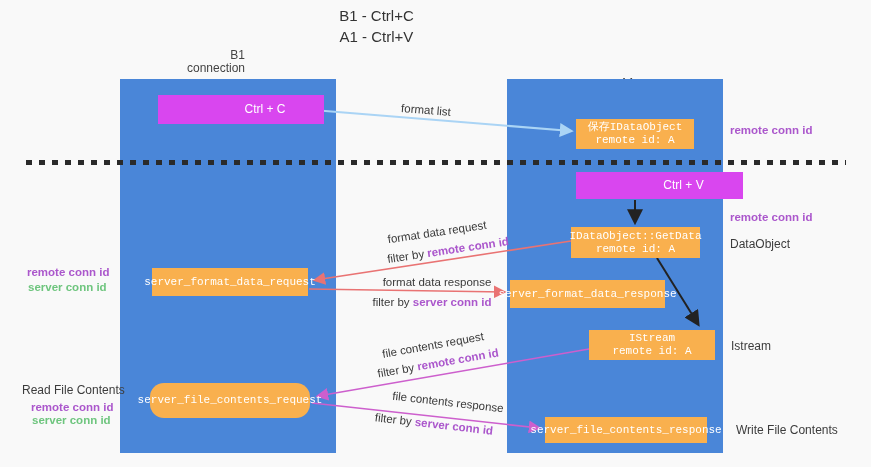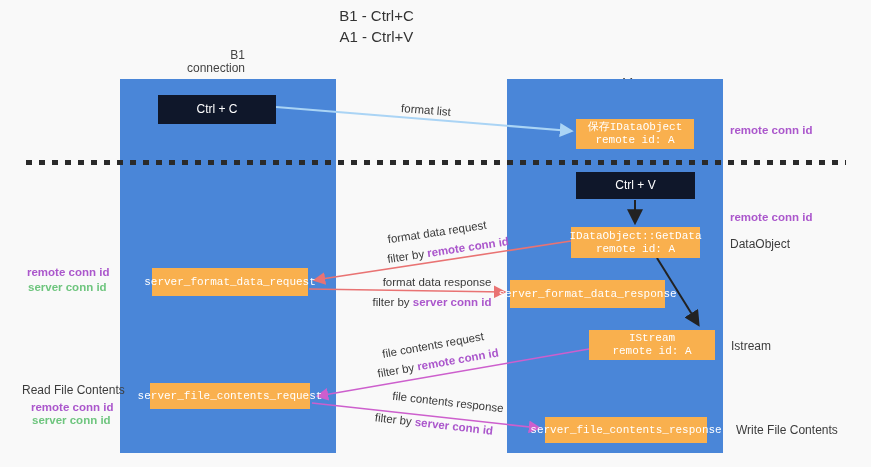--- a/index.html
+++ b/index.html
@@ -8,21 +8,21 @@
   .title{position:absolute;top:5px;left:0;width:689px;text-align:center;
          font-size:15px;line-height:21px;color:#333;padding-left:32px;}
   .lane{position:absolute;top:79px;width:216px;height:374px;background:#4a86d8;}
   .lane-header{position:absolute;top:49px;transform:translateX(-50%);text-align:right;
                font-size:12px;line-height:13px;color:#444;white-space:nowrap;}
   .dashed-sep{position:absolute;left:26px;top:160px;width:820px;height:5px;
               background:repeating-linear-gradient(to right,#2a2a2a 0 6px,transparent 6px 13px);}
   .box{position:absolute;display:flex;flex-direction:column;align-items:center;justify-content:center;
        color:#fff;text-align:center;font-size:11px;line-height:13px;z-index:3;}
   .box.big{font-size:12px;}
-  .green{background:#0f172a;}
+  .green{background:#d946ef;padding-left:48px;}
   .orange{background:#f9b04e;font-family:Liberation Mono, monospace;}
   svg.arrows{position:absolute;left:0;top:0;z-index:2;}
   .flow-label{position:absolute;z-index:4;white-space:nowrap;font-size:11.5px;color:#3a3a3a;}
   .r-neg8{transform:translate(-50%,-50%) rotate(-8.5deg);}
   .r-neg10{transform:translate(-50%,-50%) rotate(-10deg);}
   .r-pos4{transform:translate(-50%,-50%) rotate(4.5deg);}
   .r-pos6{transform:translate(-50%,-50%) rotate(6.5deg);}
   .r-0{transform:translate(-50%,-50%);}
   .purple-bold{color:#ab57cc;font-weight:bold;}
   .green-bold{color:#6ec57e;font-weight:bold;}
@@ -101,21 +101,21 @@
 
   <div class="box orange" style="left:510px;top:280px;width:155px;height:28px;">
     <div>server_format_data_response</div>
   </div>
 
   <div class="box orange" style="left:589px;top:330px;width:126px;height:30px;">
     <div>IStream</div>
     <div>remote id: A</div>
   </div>
 
-  <div class="box orange" style="left:150px;top:383px;width:160px;height:26px;">
+  <div class="box orange" style="left:150px;top:383px;width:160px;height:35px;border-radius:14px;">
     <div>server_file_contents_request</div>
   </div>
 
   <div class="box orange" style="left:545px;top:417px;width:162px;height:26px;">
     <div>server_file_contents_response</div>
   </div>
 
   <div class="flow-label r-pos4" style="left:426px;top:110px;">format list</div>
 
   <div class="flow-label r-neg8" style="left:437px;top:232px;">format data request</div>

